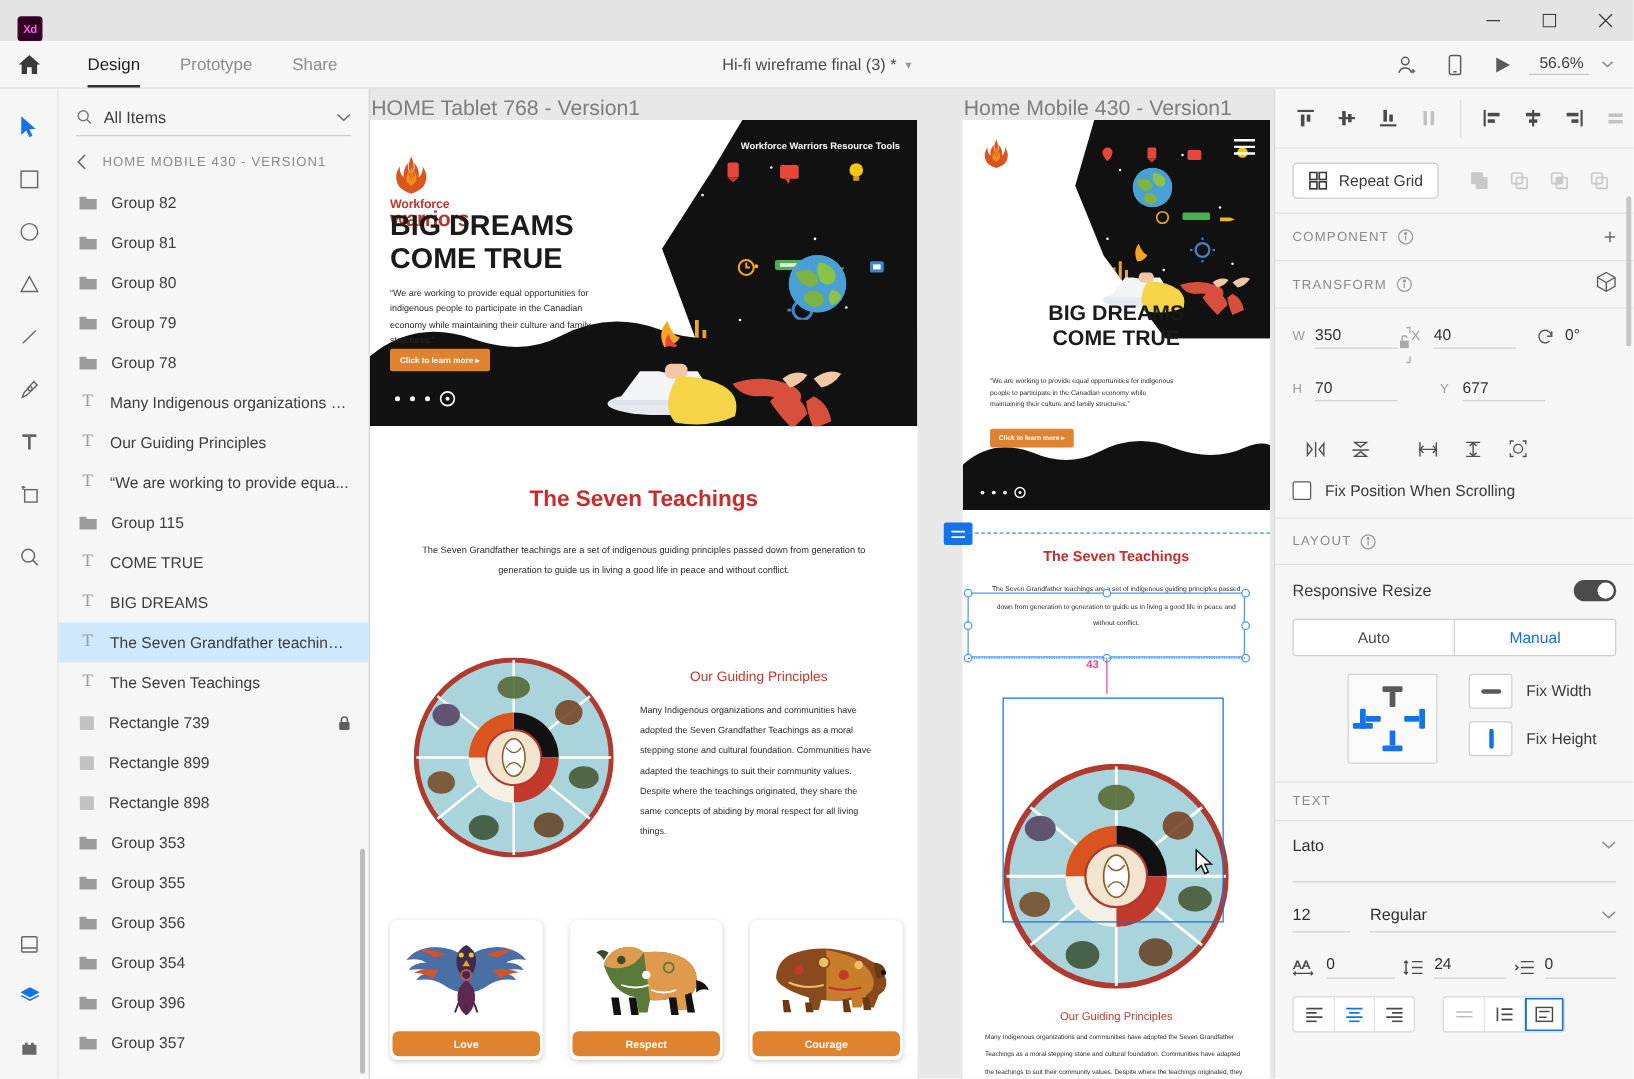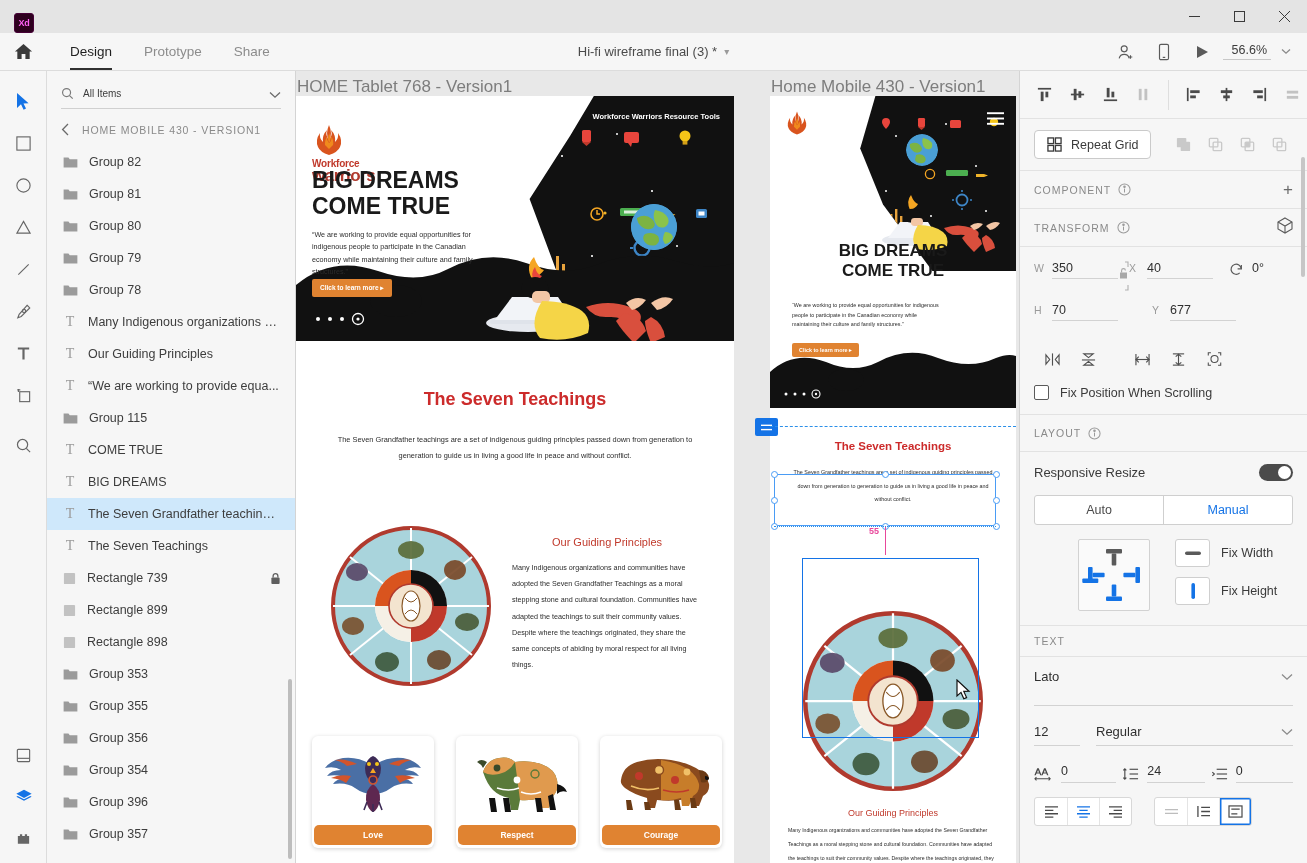--- a/index.html
+++ b/index.html
@@ -95,21 +95,21 @@
     display: flex; flex-direction: column;
   }
   .srch-wrap {
     height: 46px; display: flex; align-items: center; padding: 0 14px;
     position: relative;
   }
   .srch-line {
     flex: 1; display: flex; align-items: center; gap: 9px;
     border-bottom: 1px solid #d0d0d0; height: 30px;
   }
-  .srch-txt { font-size: 10px; color: #3c3c3c; flex: 1; }
+  .srch-txt { font-size: 13px; color: #3c3c3c; flex: 1; }
   .breadcrumb {
     display: flex; align-items: center; gap: 12px; padding: 6px 14px 10px 14px;
   }
   .bc-label {
     font-size: 10.5px; letter-spacing: 0.85px; color: #8a8a8a;
     text-transform: uppercase;
   }
   .layerlist { flex: 1; overflow: hidden; position: relative; }
   .lrow {
     display: flex; align-items: center; height: 32px; padding: 0 14px 0 16px;
@@ -1043,21 +1043,21 @@
         <div class="sel-h" style="left:222px;top:0"></div>
     <div class="sel-h" style="left:0;top:26px"></div>
         <div class="sel-h" style="left:222px;top:26px"></div>
     <div class="sel-h" style="left:0;top:52px"></div>
         <div class="sel-h" style="left:111px;top:52px"></div>
         <div class="sel-h" style="left:222px;top:52px"></div>
   </div>
   <div class="guide-h" style="left:478px;top:455px;width:222px;border-top-style:dotted"></div>
 
   <div class="dist-line" style="left:589px;top:456px;height:28px"></div>
-  <div class="dist-lbl" style="left:573px;top:455px">55</div>
+  <div class="dist-lbl" style="left:573px;top:455px">43</div>
 
   <div class="sel-rect-blue" style="left:506px;top:487px;width:177px;height:180px"></div>
 
   <div style="position:absolute;left:660px;top:608px;pointer-events:none">
     <svg width="16" height="22" viewBox="0 0 16 22">
       <path d="M1 1 L1 17 L5 13.4 L7.8 19.8 L10.6 18.6 L7.8 12.4 L13 12.2 Z" fill="#fff" stroke="#111" stroke-width="1.2"></path>
     </svg>
   </div>
 </div>
 

